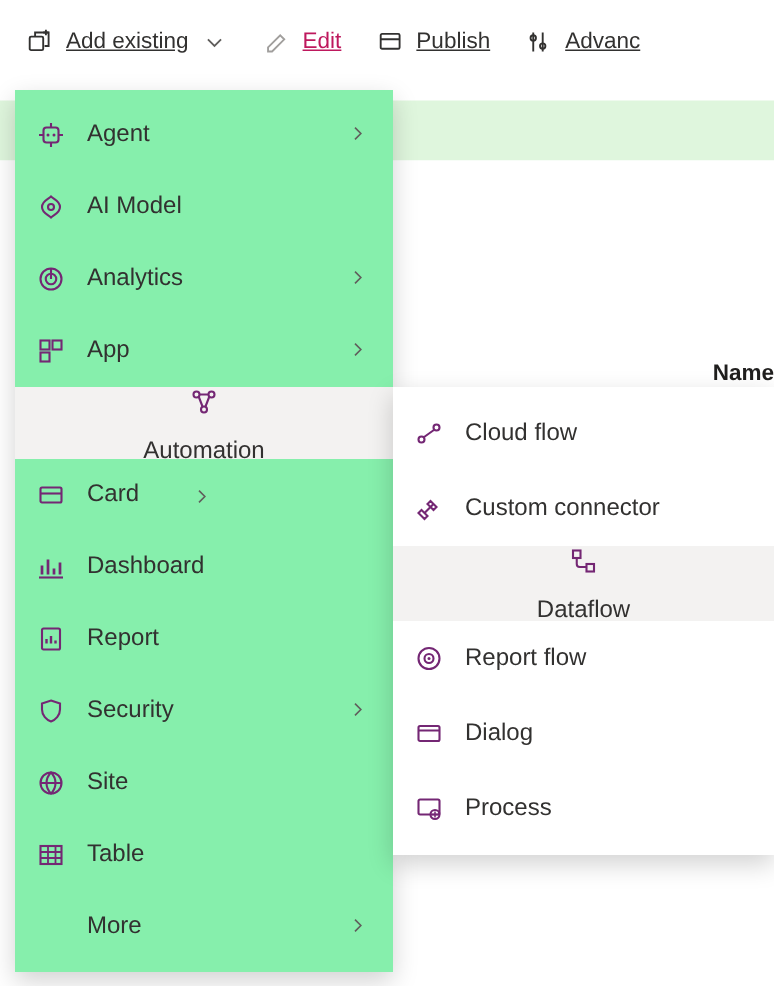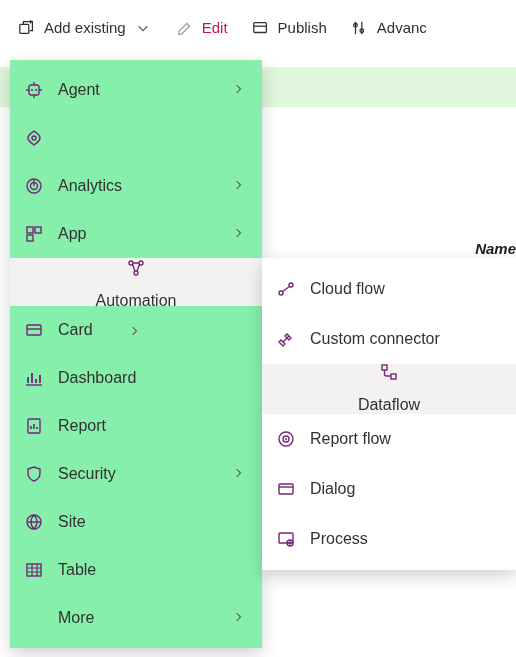--- a/index.html
+++ b/index.html
@@ -26,20 +26,21 @@
     display: inline-flex;
     align-items: center;
     gap: 8px;
     padding: 8px 10px;
     background: transparent;
     border: none;
     font-size: 15px;
     color: #323130;
     cursor: pointer;
     border-radius: 2px;
+    text-decoration: underline;
   }
   .toolbar-btn.disabled { color: #be185d; }
   .toolbar-btn .icon { width: 18px; height: 18px; display:inline-flex; align-items:center; justify-content:center;}
   .green-banner {
     position: absolute;
     top: 67px;
     left: 0;
     right: 0;
     height: 40px;
     background: #dff6dd;
@@ -59,21 +60,20 @@
     top: 240px;
     right: 0;
     font-size: 15px;
     font-weight: 600;
     color: #201f1e;
     padding-right: 0;
     z-index: 0;
     display:flex;
     align-items:center;
     gap:4px;
-    font-style:italic;
   }
   .dropdown {
     position: absolute;
     top: 60px;
     left: 10px;
     width: 252px;
     background: #86efac;
     box-shadow: 0 6px 16px rgba(0,0,0,.18);
     z-index: 10;
     padding: 6px 0;
@@ -111,21 +111,21 @@
   .submenu {
     position: absolute;
     top: 258px;
     left: 262px;
     width: 254px;
     background: #ffffff;
     box-shadow: 0 6px 16px rgba(0,0,0,.18);
     z-index: 20;
     padding: 6px 0;
   }
-  .submenu .dropdown-item { height: 50px; justify-content: flex-end; }
+  .submenu .dropdown-item { height: 50px; }
   svg { display:block; }
   .more-indent .icon { visibility:hidden; }
 </style>
 </head>
 <body>
 
 <div class="toolbar">
   <button class="toolbar-btn">
     <span class="icon">
       <svg viewBox="0 0 20 20" width="18" height="18" fill="none" stroke="#323130" stroke-width="1.4">
@@ -193,20 +193,21 @@
           <use href="#ic-chev"></use>
         </svg>
       </span>
     </div>
     <div class="dropdown-item">
       <span class="icon">
         <svg viewBox="0 0 20 20" width="20" height="20">
           <use href="#ic-ai"></use>
         </svg>
       </span>
+      <span class="label">AI Model</span>
     </div>
     <div class="dropdown-item">
       <span class="icon">
         <svg viewBox="0 0 20 20" width="20" height="20">
           <use href="#ic-analytics"></use>
         </svg>
       </span>
       <span class="label">Analytics</span>
       <span class="chev">
         <svg viewBox="0 0 18 18" width="14" height="14">

